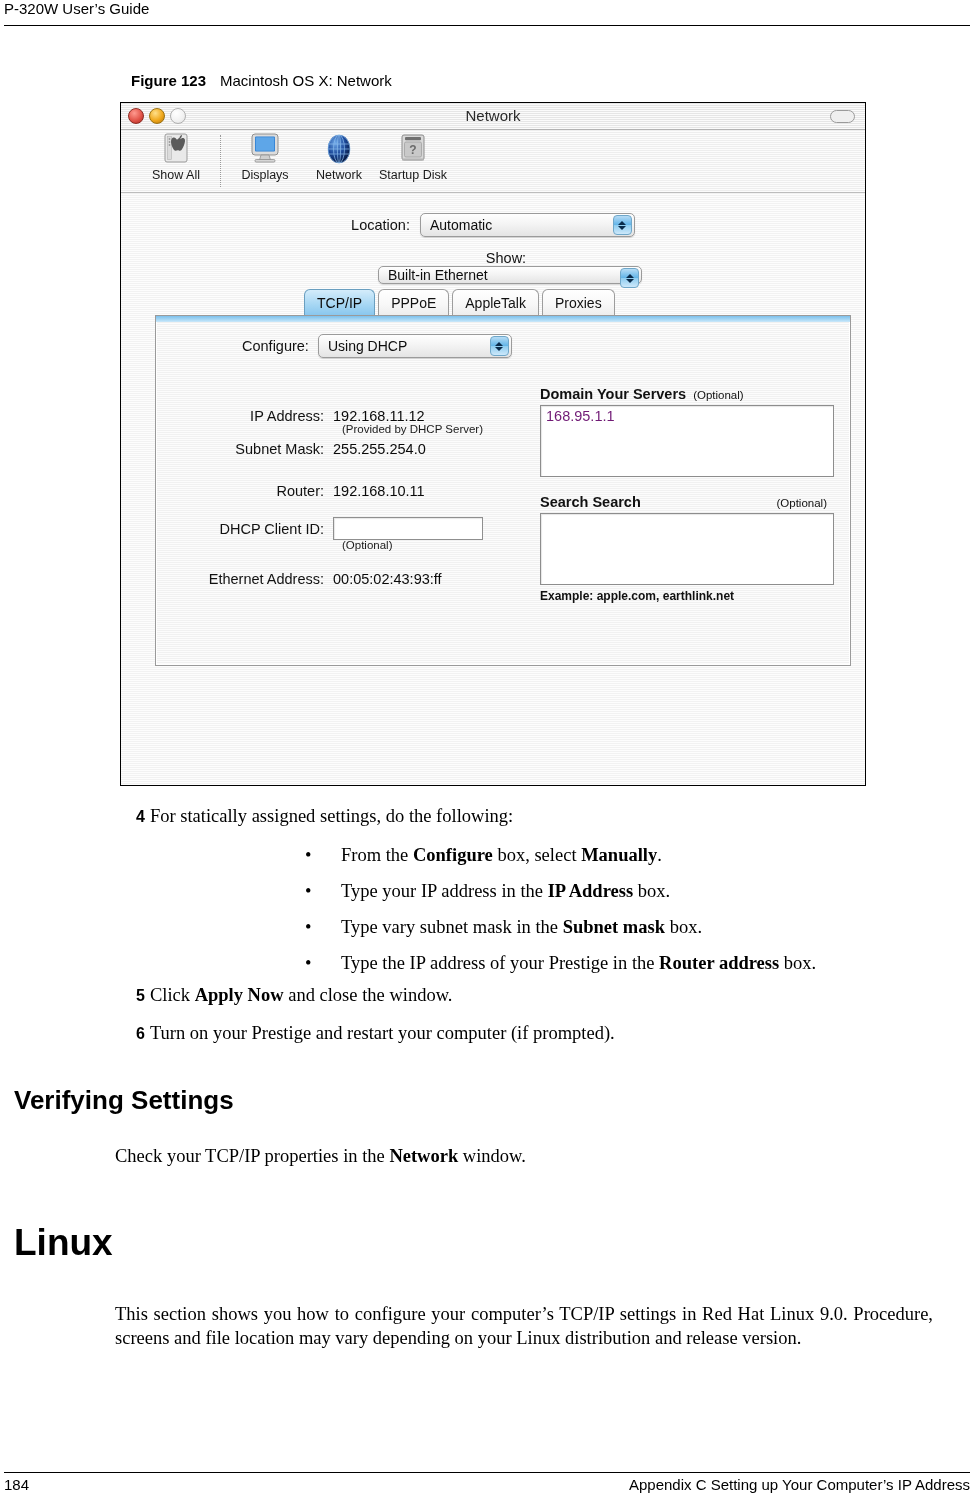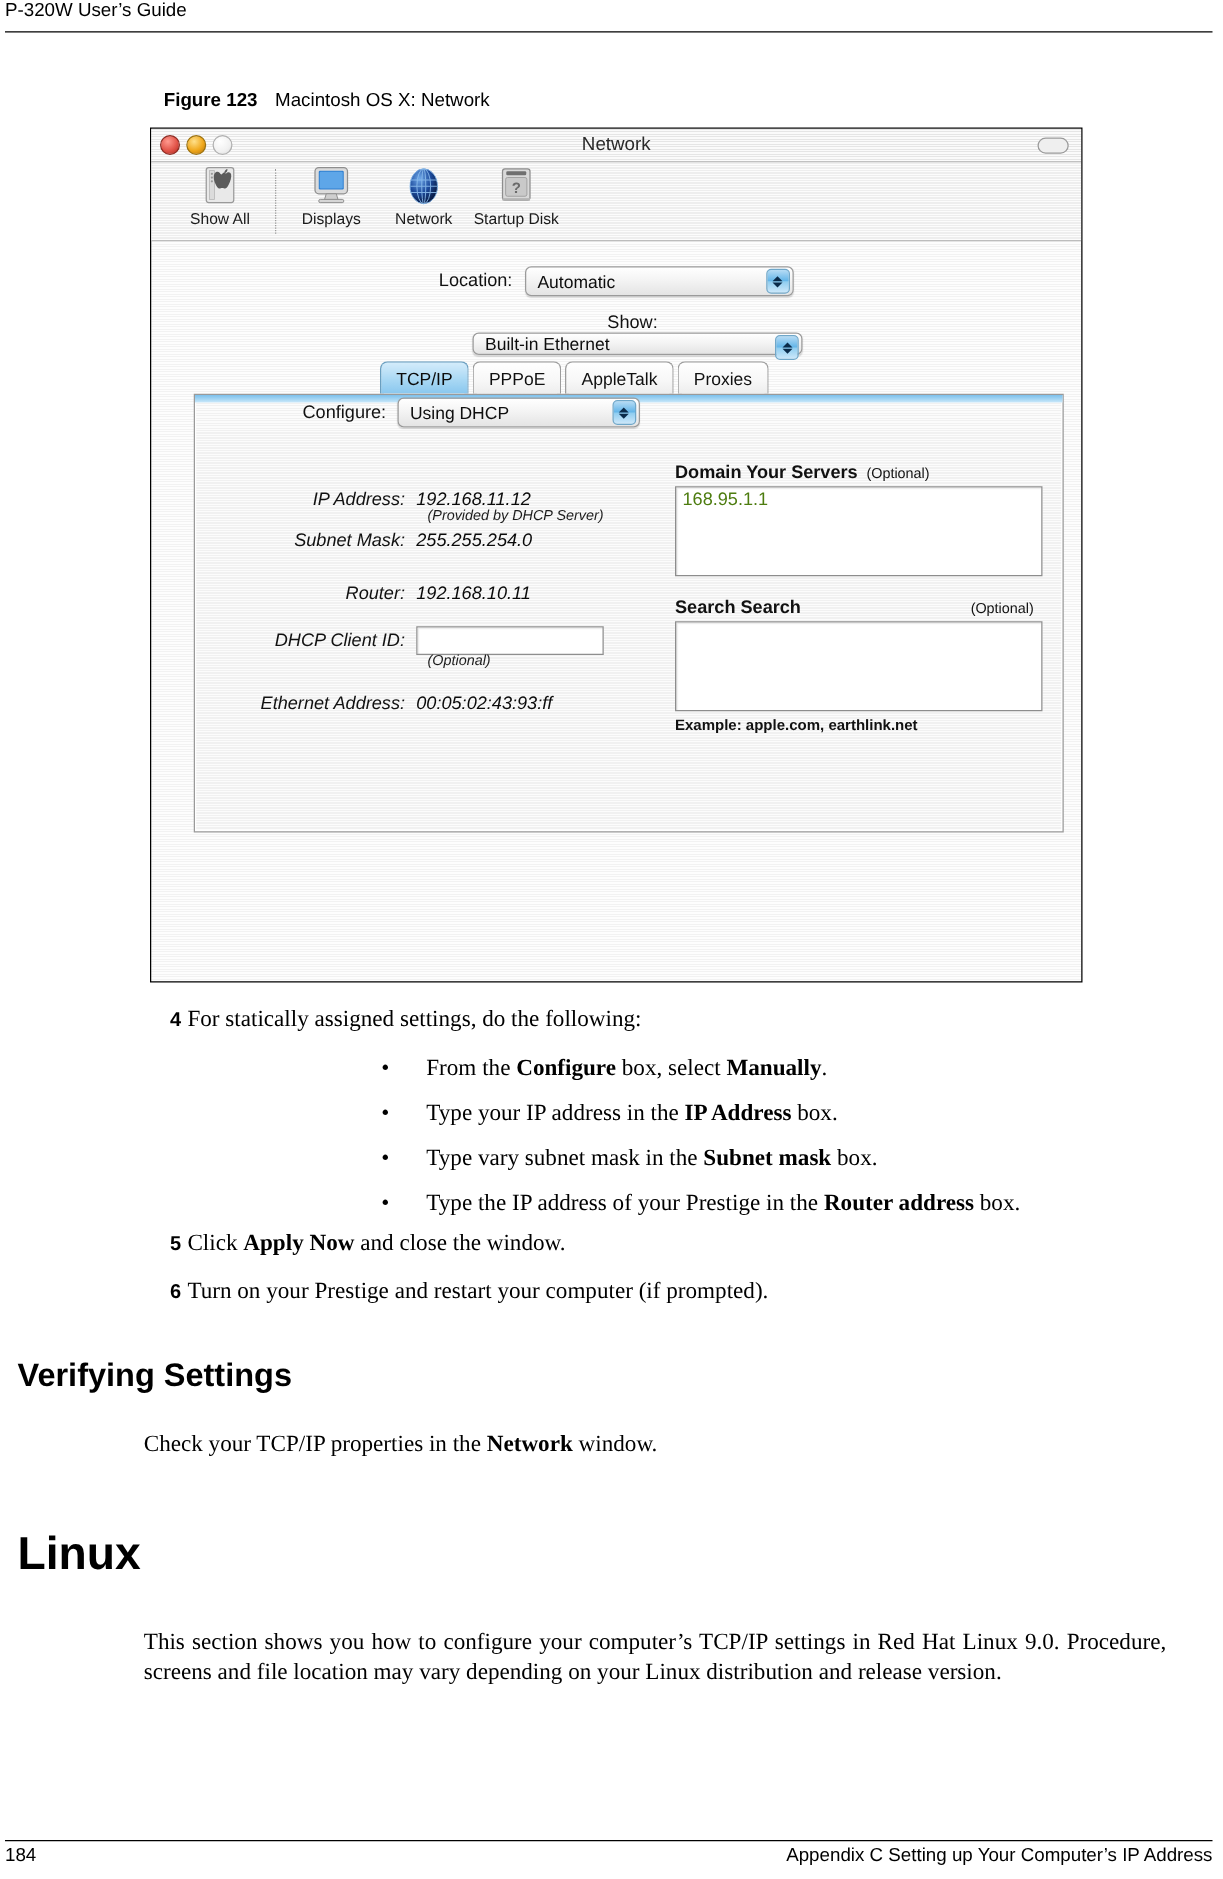--- a/index.html
+++ b/index.html
@@ -174,30 +174,30 @@
     border:1px solid #9a9a9a;
     background:
       repeating-linear-gradient(to bottom,
         #f1f1f1 0px, #f1f1f1 1px, #fcfcfc 1px, #fcfcfc 2px);
     box-shadow:inset 0 0 0 1px #ffffff;
   }
   .panel-top {
     position:absolute; left:0; right:0; top:0; height:6px;
     background:linear-gradient(to bottom,#7cc0ec 0%,#a9d8f4 60%,#cbe8fa 100%);
   }
-  .panel-inner { position:relative; padding:2px 0 0 0; height:100%; }
+  .panel-inner { position:relative; padding:18px 0 0 0; height:100%; }
 
   .cfg-row { display:flex; align-items:center; padding-left:86px; }
   .cfg-popup { width:194px; }
 
   .fields {
     position:relative; margin-top:12px;
     display:flex;
   }
-  .col-left { width:380px; padding-left:4px;font-style:italic; }
+  .col-left { width:380px; padding-left:4px; }
   .col-right { width:298px; padding-left:4px; }
 
   .frow { display:flex; align-items:baseline; margin-top:6px; }
   .frow .flabel {
     width:173px; text-align:right; padding-right:9px;
     font-family:"Liberation Sans", sans-serif;
     font-size:14.5px; color:#111;
   }
   .frow .fval {
     font-family:"Liberation Sans", sans-serif;
@@ -217,21 +217,21 @@
     display:flex; align-items:baseline; gap:7px;
     font-family:"Liberation Sans", sans-serif;
     font-size:14.5px; color:#111; font-weight:bold;
   }
   .boxlabel .opt { font-weight:normal; font-size:11.5px; }
   .bigbox {
     border:1px solid #8d8d8d; background:#ffffff;
     box-shadow:inset 1px 1px 1px rgba(0,0,0,.10);
     padding:2px 5px;
     font-family:"Liberation Sans", sans-serif;
-    font-size:14.5px; color:#4d7c0f;
+    font-size:14.5px; color:#701a75;
   }
   .examplenote {
     font-family:"Liberation Sans", sans-serif;
     font-size:12px; color:#111; font-weight:bold;
     margin-top:4px;
   }
 
   
   .winfoot {
     position:relative; margin-top:11px; height:42px;

